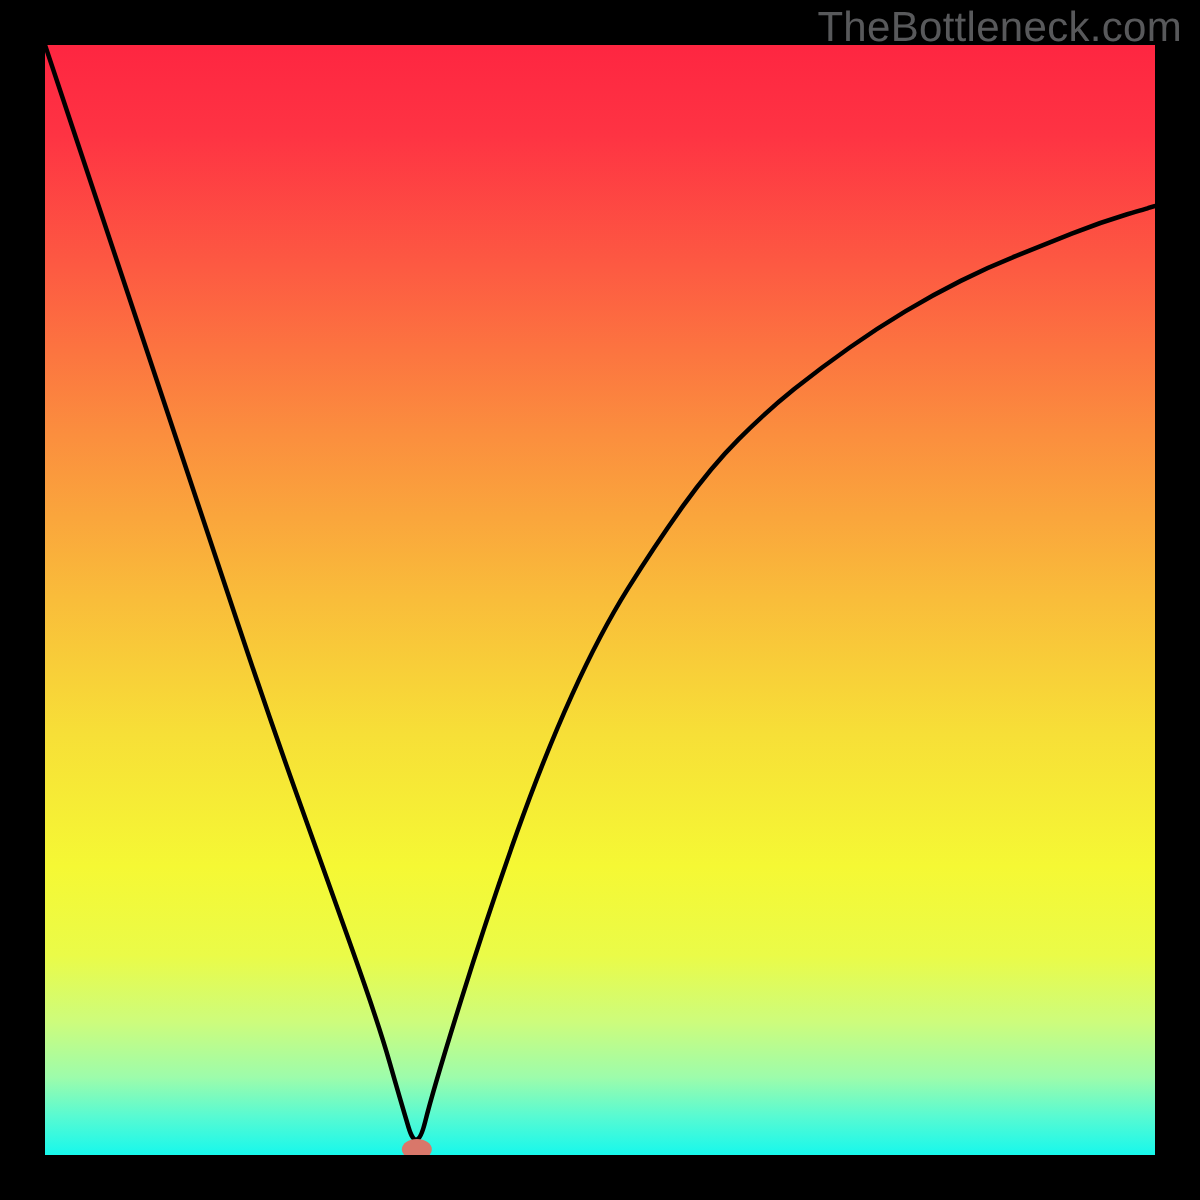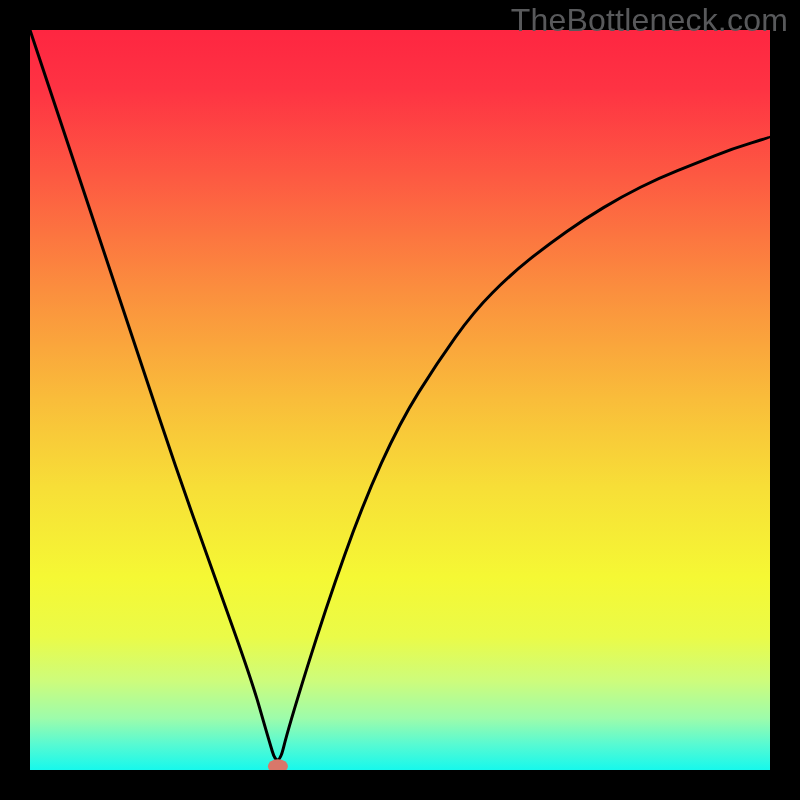--- a/index.html
+++ b/index.html
@@ -10,21 +10,21 @@
     height: 800px;
     overflow: hidden;
     position: relative;
     font-family: Arial, Helvetica, sans-serif;
   }
   .watermark {
     position: absolute;
     top: 2px;
     right: 12px;
     color: #58595b;
-    font-size: 32px;
+    font-size: 28px;
     font-weight: 500;
     letter-spacing: 0.2px;
     z-index: 20;
   }
   .frame {
     position: absolute;
     left: 0;
     top: 0;
     width: 800px;
     height: 800px;

